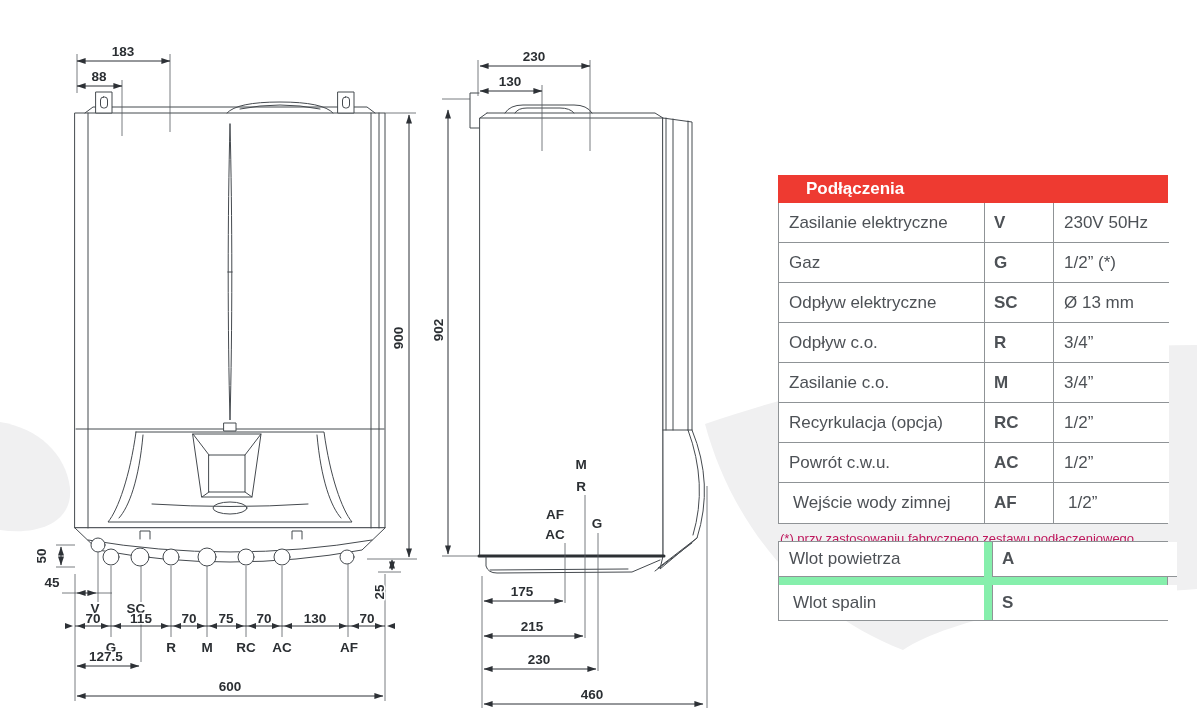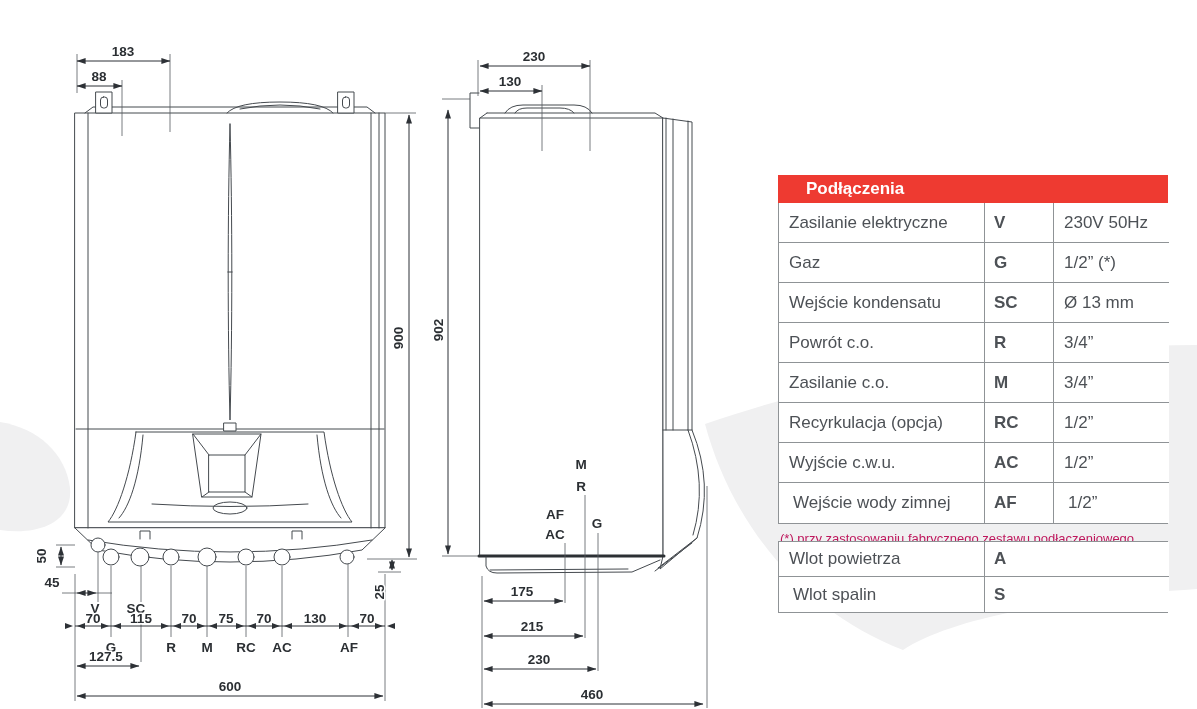--- a/index.html
+++ b/index.html
@@ -11,21 +11,21 @@
         fill:#2b2f33;text-anchor:middle;paint-order:stroke;stroke:#ffffff;stroke-width:3px;
         stroke-linejoin:round;}
   .dim{marker-start:url(#ar);marker-end:url(#ar);}
 
   .panel{position:absolute;width:390px;}
   .thead{height:28px;background:#ee3a31;color:#ffffff;font-size:17px;font-weight:700;
          display:flex;align-items:center;padding-left:28px;box-sizing:border-box;}
   .tgrid{display:grid;grid-template-columns:205px 69px 116px;
          border:1px solid #8f9396;border-top:none;background:#ffffff;box-sizing:border-box;}
   .tgrid2{display:grid;grid-template-columns:205px 185px;
-         border:1px solid #8f9396;background:#86efac;box-sizing:border-box;}
+         border:1px solid #8f9396;background:#86efac;box-sizing:border-box;gap:8px;}
   .c{height:40px;display:flex;align-items:center;padding-left:10px;box-sizing:border-box;
      font-size:17px;color:#4d5156;border-bottom:1px solid #8f9396;background:#ffffff;}
   .tgrid2 .c{height:35px;}
   .c.last{border-bottom:none;padding-left:14px;}
   .c.code{font-weight:700;padding-left:9px;border-left:1px solid #8f9396;}
   .c.val{border-left:1px solid #8f9396;}
   .footnote{margin-top:7px;padding-left:2px;font-size:13px;color:#be185d;}
 </style>
 </head>
 <body>
@@ -227,37 +227,37 @@
   <div class="thead">Podłączenia</div>
   <div class="tgrid">
     <div class="c lab">Zasilanie elektryczne</div>
     <div class="c code">V</div>
     <div class="c val">230V 50Hz</div>
 
     <div class="c lab">Gaz</div>
     <div class="c code">G</div>
     <div class="c val">1/2” (*)</div>
 
-    <div class="c lab">Wejście kondensatu</div>
+    <div class="c lab">Odpływ elektryczne</div>
     <div class="c code">SC</div>
     <div class="c val">Ø 13 mm</div>
 
-    <div class="c lab">Powrót c.o.</div>
+    <div class="c lab">Odpływ c.o.</div>
     <div class="c code">R</div>
     <div class="c val">3/4”</div>
 
     <div class="c lab">Zasilanie c.o.</div>
     <div class="c code">M</div>
     <div class="c val">3/4”</div>
 
     <div class="c lab">Recyrkulacja (opcja)</div>
     <div class="c code">RC</div>
     <div class="c val">1/2”</div>
 
-    <div class="c lab">Wyjście c.w.u.</div>
+    <div class="c lab">Powrót c.w.u.</div>
     <div class="c code">AC</div>
     <div class="c val">1/2”</div>
 
     <div class="c lab last">Wejście wody zimnej</div>
     <div class="c code last">AF</div>
     <div class="c val last">1/2”</div>
   </div>
   <div class="footnote">(*) przy zastosowaniu fabrycznego zestawu podłączeniowego</div>
 </div>
 

